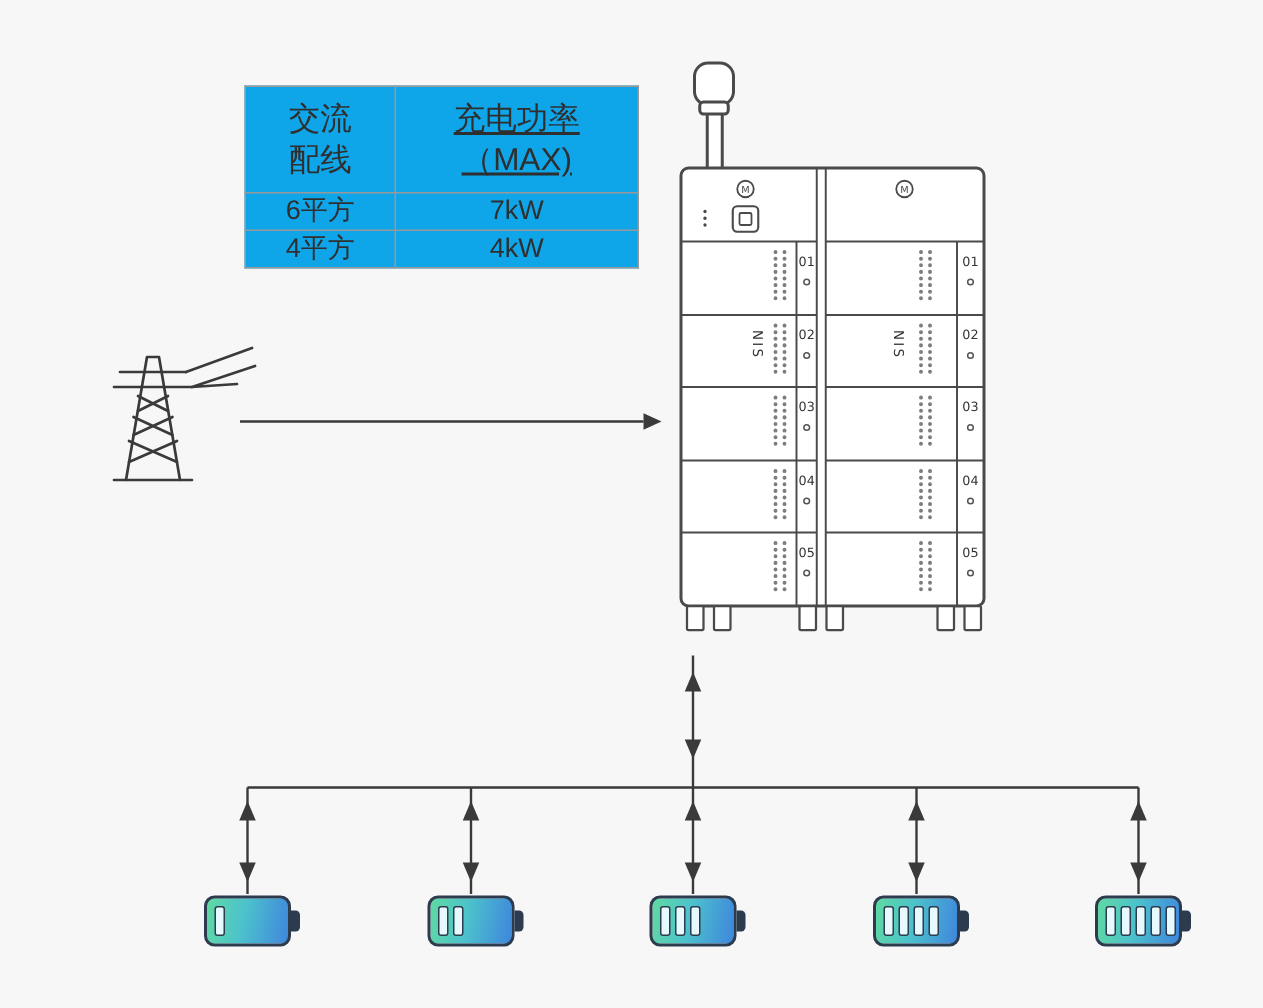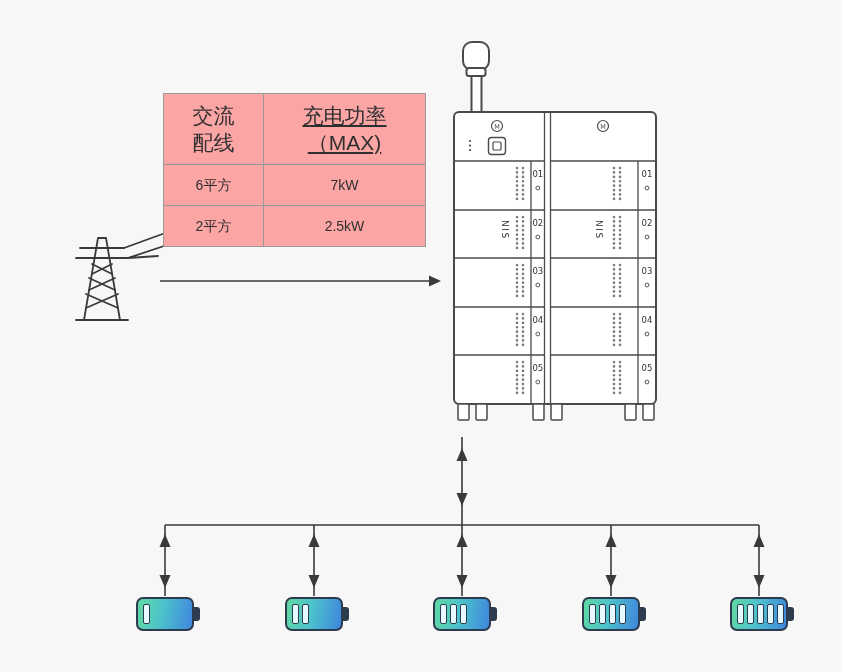--- a/index.html
+++ b/index.html
@@ -3,25 +3,25 @@
 <meta charset="utf-8">
 <style>
   * { margin:0; padding:0; box-sizing:border-box; }
   html,body { background:#f7f7f7; }
   body { font-family:"Liberation Sans","DejaVu Sans",sans-serif; }
   #canvas { position:relative; width:842px; height:672px; background:#f7f7f7; overflow:hidden; }
   .diagram { position:absolute; left:0; top:0; }
   svg text { font-family:"DejaVu Sans","Liberation Sans",sans-serif; }
 
   .spec-table { position:absolute; left:163px; top:57px; border-collapse:collapse;
-                background:#fca5a5; color:#2f2f2f; text-align:center;margin-top:36px; }
+                background:#0ea5e9; color:#2f2f2f; text-align:center; }
   .spec-table th, .spec-table td { border:1px solid #999; white-space:pre-line;
                 font-weight:normal; line-height:1.3; padding:0 6px; }
   .spec-table th { font-size:21px; height:71px; }
-  .spec-table td { font-size:14px; height:41px; }
+  .spec-table td { font-size:18px; height:25px; }
   .col-wire  { width:100px; }
   .col-power { width:162px;text-decoration:underline; }
 
   .battery { position:absolute; top:597px; width:58px; height:34px;
              border:2px solid #2c3b4d; border-radius:7px;
              background:linear-gradient(100deg,#60d9a2 0%,#4cc2cc 45%,#3f86dd 100%); }
   .battery::after { content:""; position:absolute; right:-8px; top:50%;
              transform:translateY(-50%); width:6px; height:14px;
              background:#2c3b4d; border-radius:0 3px 3px 0; }
   .bars { display:flex; gap:3px; padding:5px 0 5px 5px; height:100%; align-items:center; }
@@ -202,22 +202,22 @@
         <th class="col-power">充电功率
 （MAX)</th>
       </tr>
     </thead>
     <tbody>
       <tr>
         <td>6平方</td>
         <td>7kW</td>
       </tr>
       <tr>
-        <td>2平方</td>
-        <td>2.5kW</td>
+        <td>4平方</td>
+        <td>4kW</td>
       </tr>
     </tbody>
   </table>
 
   <div class="battery" style="left:136px">
     <div class="bars">
         <div class="bar"></div>
       </div>
   </div>
   <div class="battery" style="left:285px">

